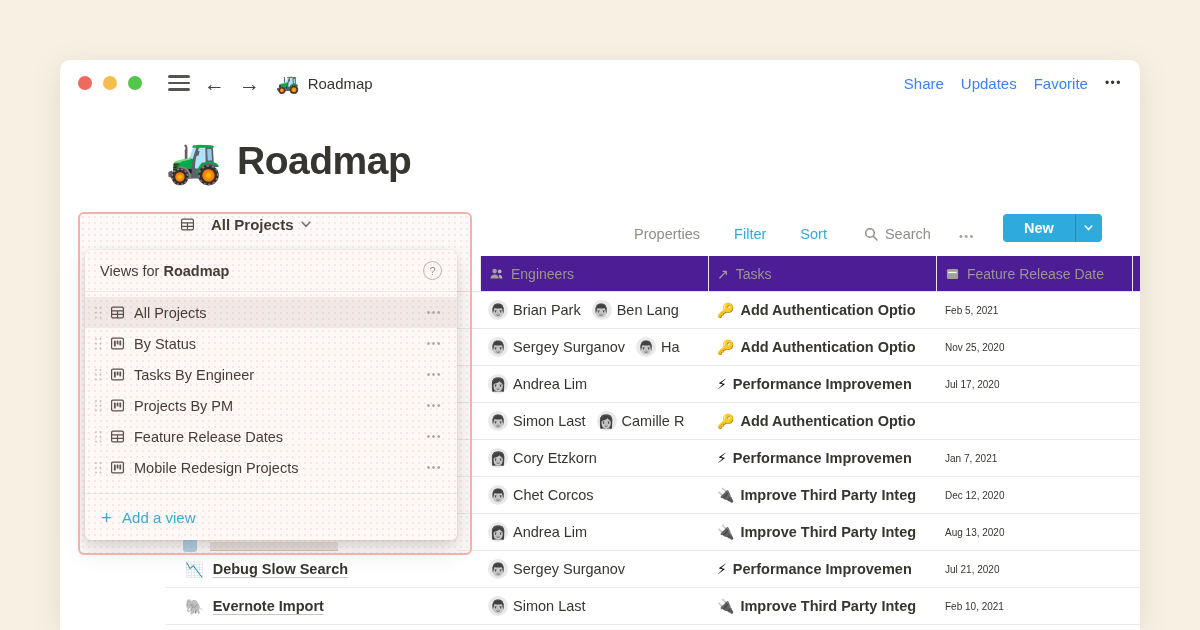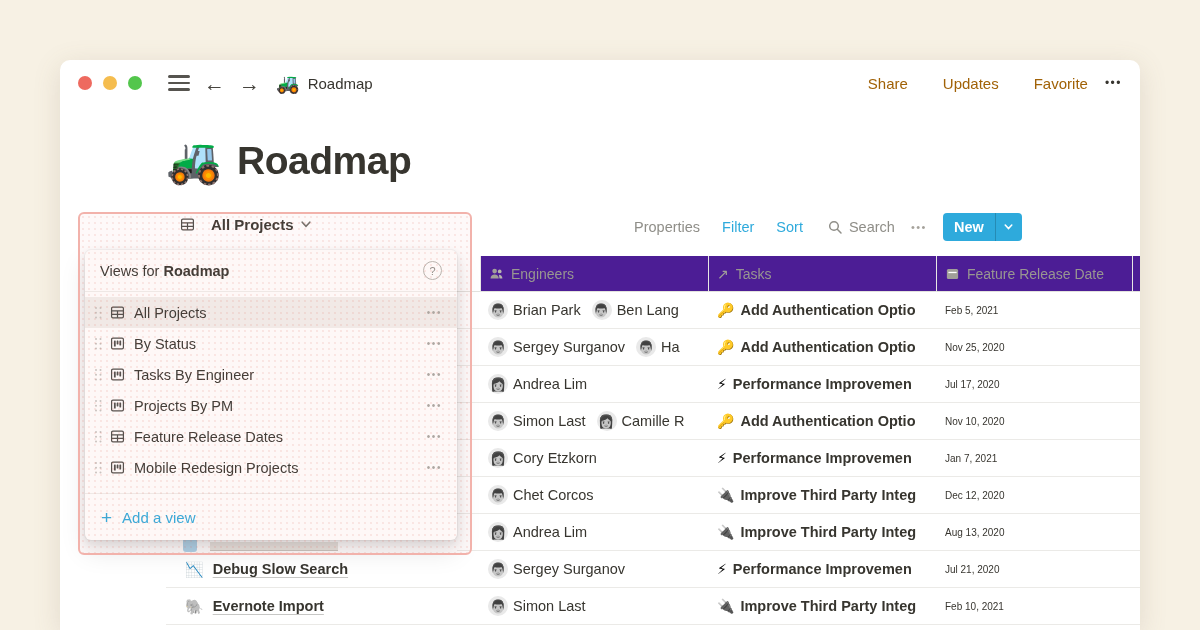--- a/index.html
+++ b/index.html
@@ -9,37 +9,37 @@
   
   .topbar{position:absolute;top:0;left:0;right:0;height:46px;display:flex;align-items:center;padding:0 18px;box-sizing:border-box;}
   .tl{width:14px;height:14px;border-radius:50%;margin-right:11px;}
   .tl.red{background:#ee6a5f}.tl.yellow{background:#f5bd4f}.tl.green{background:#53c64c}
   .hamburger{margin-left:15px;width:22px;display:flex;flex-direction:column;gap:4px;cursor:pointer}
   .hamburger i{display:block;height:2.4px;background:#56544f;border-radius:2px}
   .navarrow{margin-left:14px;font-size:21px;color:#47453f;line-height:1;cursor:pointer}
   .doc-ico{margin-left:16px;font-size:19px;line-height:1}
   .doc-title{margin-left:8px;font-size:15px;color:#37352f}
   .topbar .spacer{flex:1}
-  .tmenu{font-size:15px;color:#a16207;margin-left:35px;cursor:pointer}
+  .tmenu{font-size:15px;color:#3b82f6;margin-left:17px;cursor:pointer}
   .tmore{margin-left:17px;font-size:12px;letter-spacing:1.5px;color:#37352f;cursor:pointer}
   
   .pagetitle{position:absolute;left:106px;top:78px;display:flex;align-items:center;gap:15px;}
   .pagetitle .emoji{font-size:45px;line-height:1}
   .pagetitle h1{margin:0;font-size:39px;font-weight:700;color:#37352f;letter-spacing:-.5px}
   
   .viewswitcher{position:absolute;left:120px;top:156px;display:flex;align-items:center;gap:7px;z-index:10;cursor:pointer}
   .viewswitcher .vs-label{font-size:15px;font-weight:700;color:#37352f}
-  .rightbar{position:absolute;left:574px;top:152px;height:30px;display:flex;align-items:center;}
+  .rightbar{position:absolute;left:574px;top:152px;height:30px;display:flex;align-items:flex-end;gap:12px;}
   .tb-item{font-size:14.5px;color:#8f8e88;cursor:pointer;white-space:nowrap}
   .tb-item.blue{color:#2eaadc}
   .gap22{margin-left:22px}
   .searchwrap{display:flex;align-items:center;gap:6px;margin-left:24px;cursor:pointer}
   .tb-more{margin-left:16px;font-size:11px;letter-spacing:1.5px;color:#a5a29b;cursor:pointer}
   .newbtn{margin-left:16px;height:28px;background:#2eaadc;border-radius:4px;display:flex;align-items:center;color:#fff;cursor:pointer}
-  .newbtn .nb-label{font-size:14.5px;font-weight:700;padding:0 11px}
+  .newbtn .nb-label{font-size:14.5px;font-weight:700;padding:0 21px}
   .newbtn .nb-split{width:26px;align-self:stretch;display:flex;align-items:center;justify-content:center;border-left:1px solid rgba(0,0,0,.18)}
   
   .vline{position:absolute;top:196px;width:1px;height:369px;background:#e8e7e4;}
   .thead{position:absolute;left:420px;top:196px;width:660px;height:36px;display:flex;border-bottom:1px solid #e3e2de;box-sizing:border-box;background:#4c1d95}
   .th{display:flex;align-items:center;gap:7px;padding-left:9px;box-sizing:border-box;font-size:14px;color:#989691;white-space:nowrap;overflow:hidden}
   .th.c1{width:228px}.th.c2{width:228px}.th.c3{width:204px}
   .th .hico{display:flex;align-items:center;color:#a19f99;font-size:14px}
   .rt-rows{position:absolute;left:420px;top:232px;width:660px;}
   .rt-row{display:flex;height:37px;border-bottom:1px solid #ebeae7;box-sizing:border-box;background:#fff;cursor:pointer}
   .cell{display:flex;align-items:center;box-sizing:border-box;overflow:hidden;white-space:nowrap}
@@ -231,21 +231,20 @@
             <span class="pname">Simon Last</span>
             <span class="avatar">👩</span>
             <span class="pname">Camille R</span>
           </div>
           <div class="cell epic">
             <span class="epic-link">
               <span class="epic-ico">🔑</span>
               <span class="epic-label">Add Authentication Optio</span>
             </span>
           </div>
-          <div class="cell date">Nov 10, 2020</div>
         </div>
         <div class="rt-row">
           <div class="cell eng">
             <span class="avatar">👩</span>
             <span class="pname">Cory Etzkorn</span>
           </div>
           <div class="cell epic">
             <span class="epic-link">
               <span class="epic-ico">⚡</span>
               <span class="epic-label">Performance Improvemen</span>

